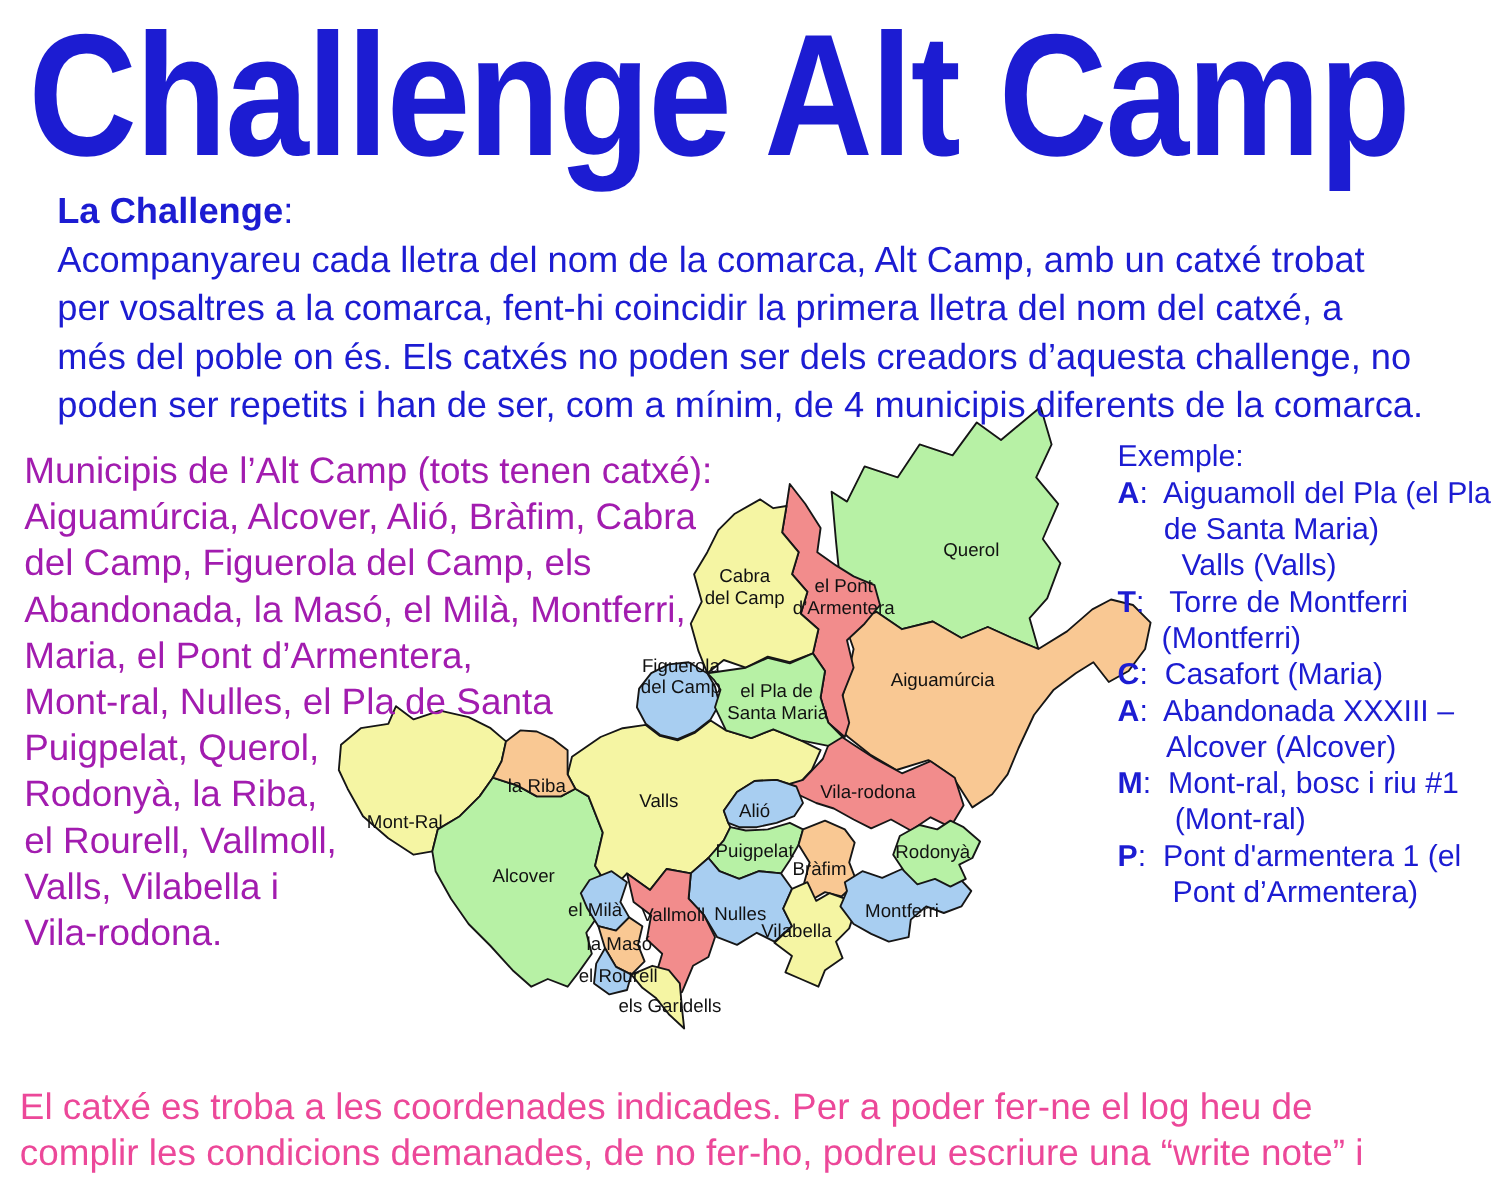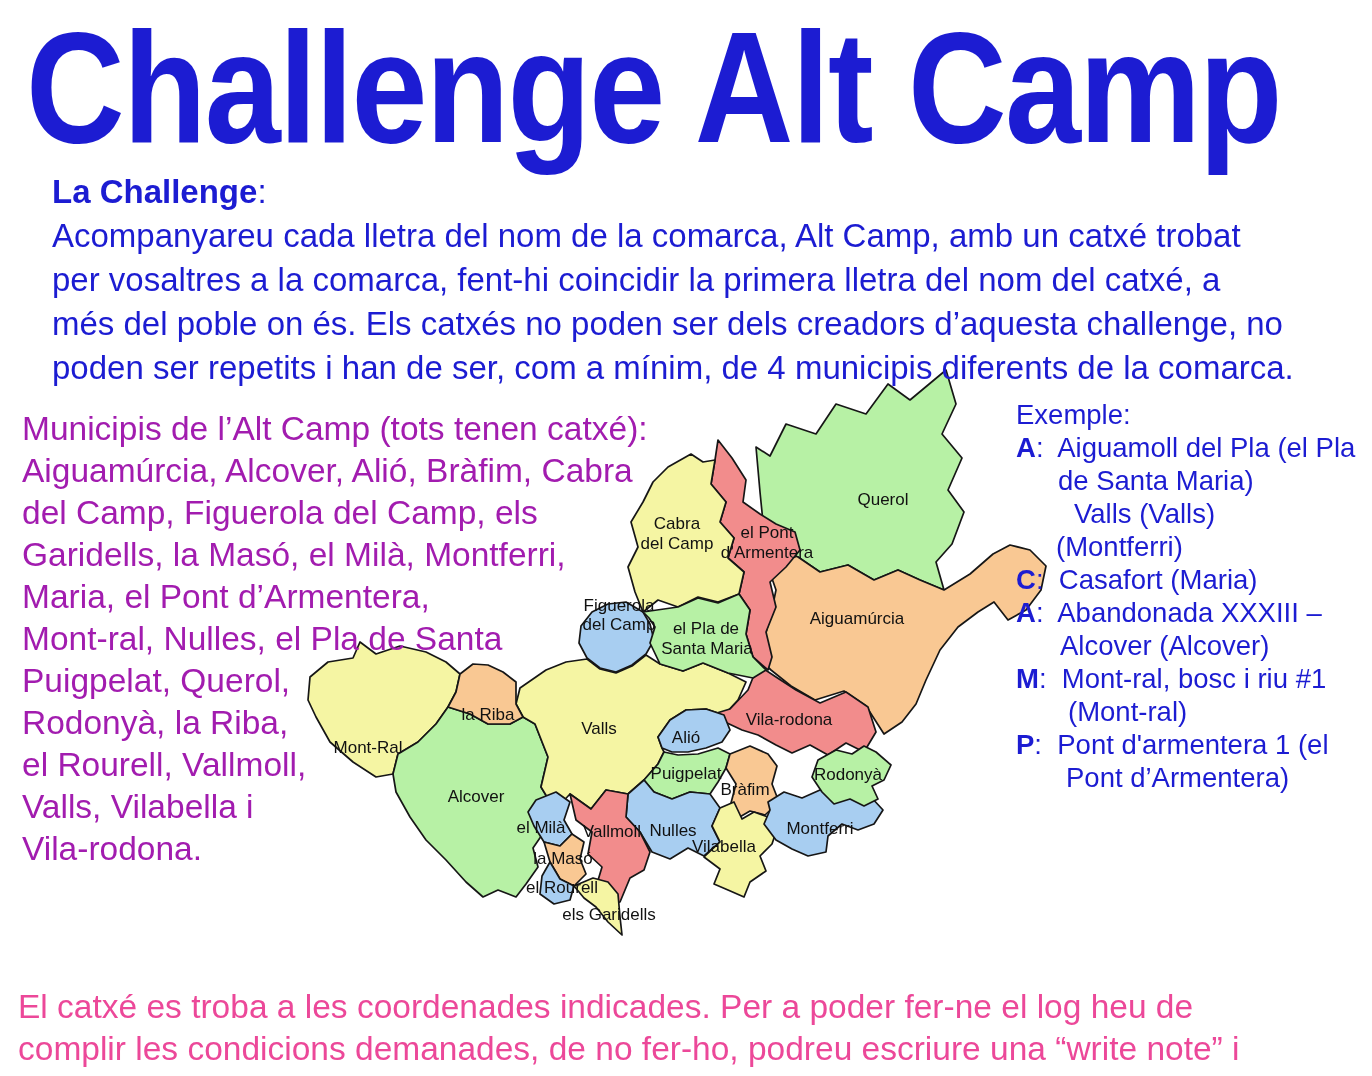--- a/index.html
+++ b/index.html
@@ -91,35 +91,36 @@
     <div class="line">Acompanyareu cada lletra del nom de la comarca, Alt Camp, amb un catxé trobat</div>
     <div class="line">per vosaltres a la comarca, fent-hi coincidir la primera lletra del nom del catxé, a</div>
     <div class="line">més del poble on és. Els catxés no poden ser dels creadors d’aquesta challenge, no</div>
     <div class="line">poden ser repetits i han de ser, com a mínim, de 4 municipis diferents de la comarca.</div>
   </div>
 
   <div class="municipis">
     <div class="line">Municipis de l’Alt Camp (tots tenen catxé):</div>
     <div class="line">Aiguamúrcia, Alcover, Alió, Bràfim, Cabra</div>
     <div class="line">del Camp, Figuerola del Camp, els</div>
-    <div class="line">Garidells, la Masó, el Milà, Montferri,</div>
+    <div class="line">Abandonada, la Masó, el Milà, Montferri,</div>
     <div class="line">Maria, el Pont d’Armentera,</div>
     <div class="line">Mont-ral, Nulles, el Pla de Santa</div>
     <div class="line">Puigpelat, Querol,</div>
     <div class="line">Rodonyà, la Riba,</div>
     <div class="line">el Rourell, Vallmoll,</div>
     <div class="line">Valls, Vilabella i</div>
     <div class="line">Vila-rodona.</div>
   </div>
 
   <div class="exemple">
     <div class="ex-row">Exemple:</div>
     <div class="ex-row"><b>A</b><span>:  Aiguamoll del Pla (el Pla</span></div>
     <div class="ex-row" style="padding-left:42px"><span>de Santa Maria)</span></div>
     <div class="ex-row" style="padding-left:58px"><span>Valls (Valls)</span></div>
+    <div class="ex-row"><b>T</b><span>:   Torre de Montferri</span></div>
     <div class="ex-row" style="padding-left:40px"><span>(Montferri)</span></div>
     <div class="ex-row"><b>C</b><span>:  Casafort (Maria)</span></div>
     <div class="ex-row"><b>A</b><span>:  Abandonada XXXIII –</span></div>
     <div class="ex-row" style="padding-left:44px"><span>Alcover (Alcover)</span></div>
     <div class="ex-row"><b>M</b><span>:  Mont-ral, bosc i riu #1</span></div>
     <div class="ex-row" style="padding-left:52px"><span>(Mont-ral)</span></div>
     <div class="ex-row"><b>P</b><span>:  Pont d'armentera 1 (el</span></div>
     <div class="ex-row" style="padding-left:50px"><span>Pont d’Armentera)</span></div>
   </div>
 

